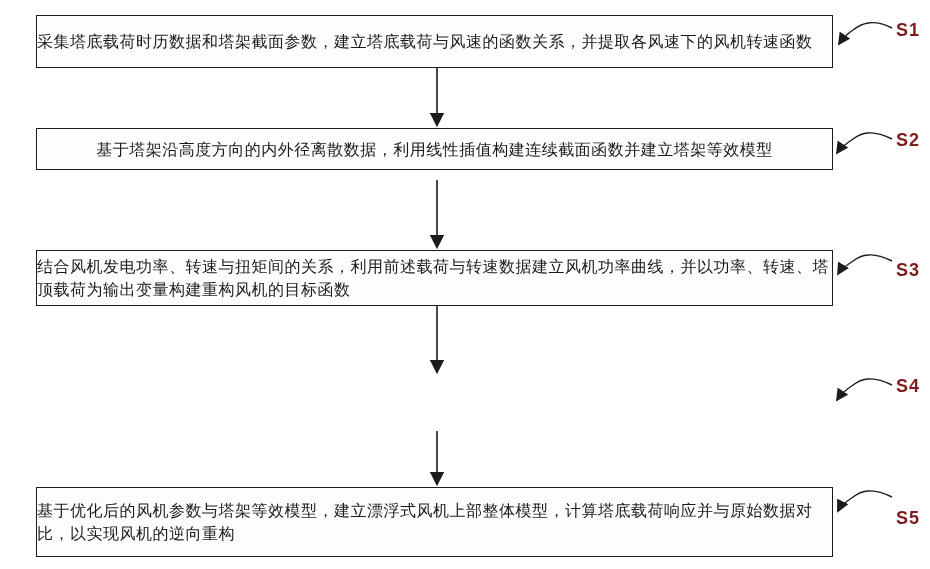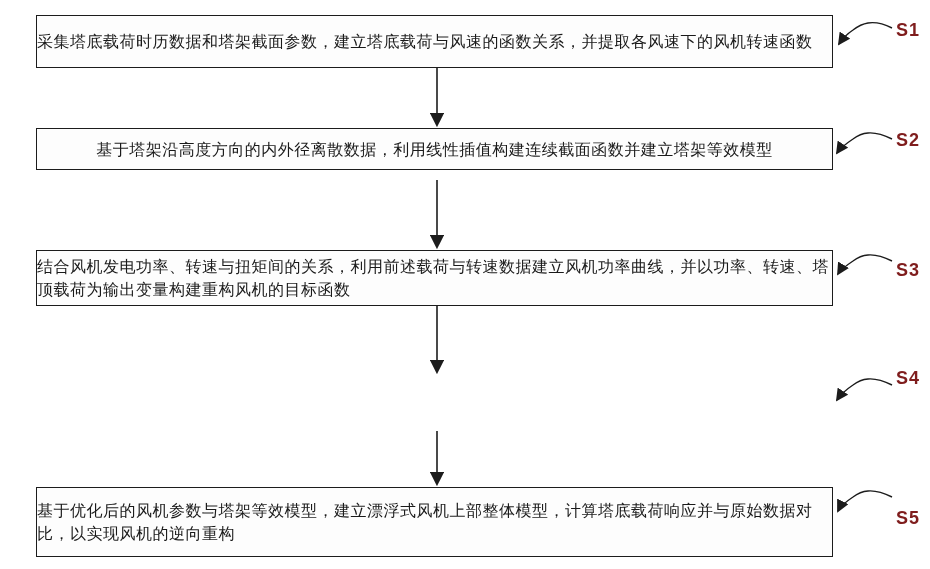--- a/index.html
+++ b/index.html
@@ -70,21 +70,21 @@
   </div>
 
 
   <div class="flow-box" style="top:487px; height:70px;">
     <div class="box-text">基于优化后的风机参数与塔架等效模型，建立漂浮式风机上部整体模型，计算塔底载荷响应并与原始数据对比，以实现风机的逆向重构</div>
   </div>
 
   <div class="step-label" style="left:896px; top:20px;">S1</div>
   <div class="step-label" style="left:896px; top:130px;">S2</div>
   <div class="step-label" style="left:896px; top:252px;margin-top:8px;">S3</div>
-  <div class="step-label" style="left:896px; top:368px;">S4</div>
+  <div class="step-label" style="left:896px; top:376px;">S4</div>
   <div class="step-label" style="left:896px; top:508px;">S5</div>
 
   <svg class="connector-layer" viewBox="0 0 930 569">
     <defs>
       <marker id="arrow" viewBox="0 0 10 10" refX="8.5" refY="5" markerWidth="9" markerHeight="9" orient="auto-start-reverse">
         <path d="M 0 0 L 10 5 L 0 10 z" fill="#1c1c1c"></path>
       </marker>
     </defs>
 
     <line x1="437" y1="68" x2="437" y2="125" stroke="#1c1c1c" stroke-width="1.6" marker-end="url(#arrow)"></line>

